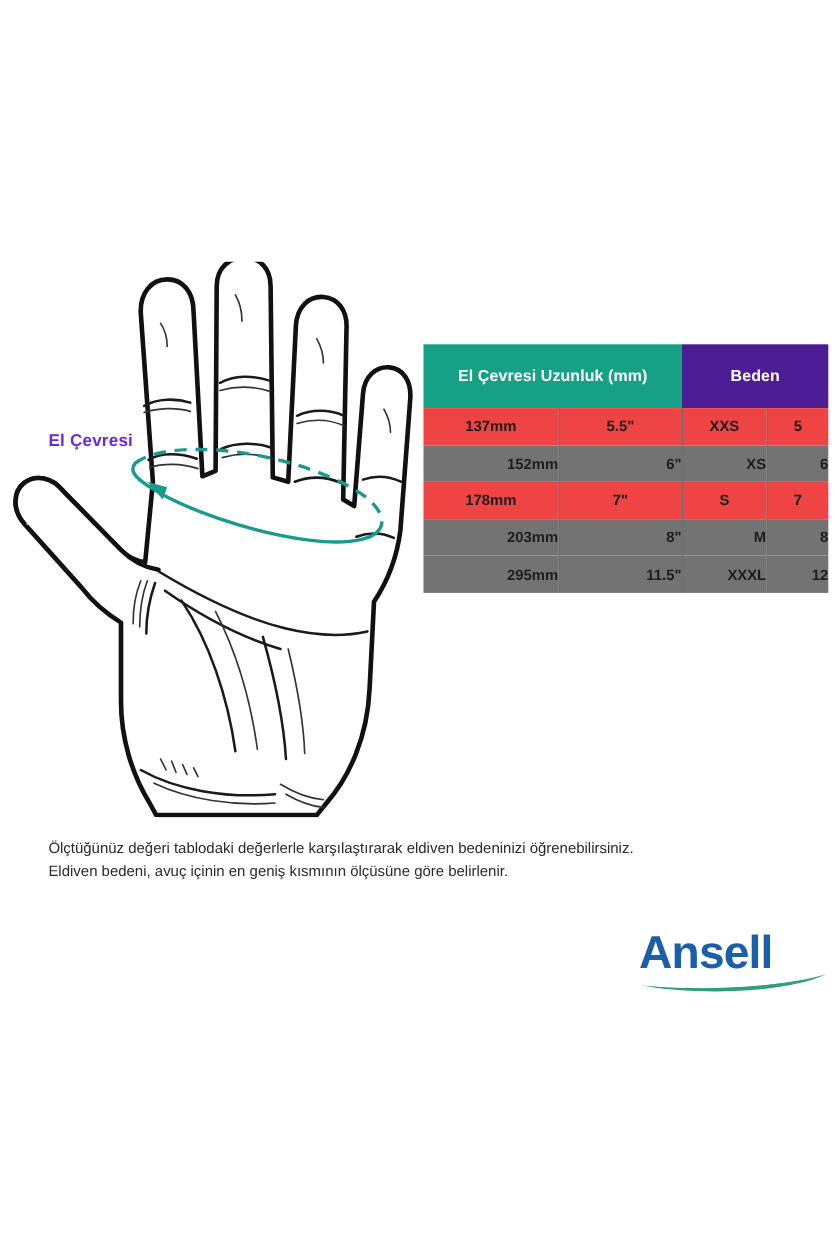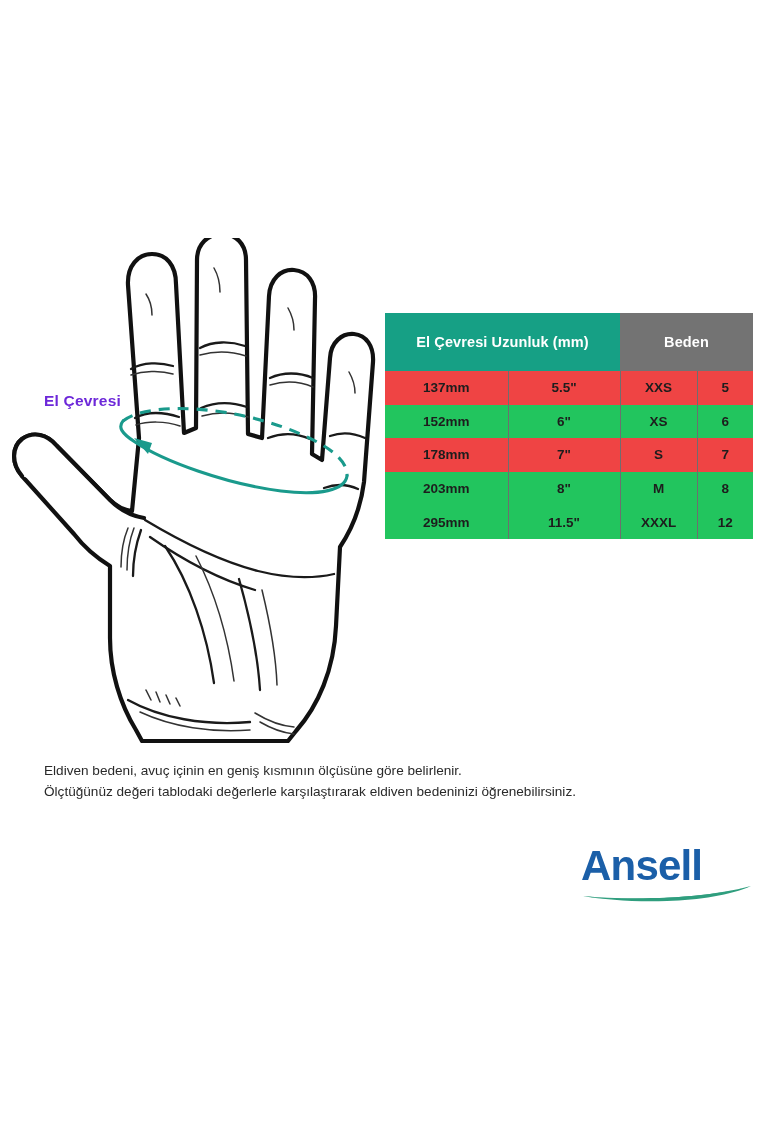--- a/index.html
+++ b/index.html
@@ -87,33 +87,33 @@
   #size-table th {
     height: 58px;
     color: #ffffff;
     font-size: 14.5px;
     font-weight: bold;
     text-align: center;
     letter-spacing: 0.1px;
     padding: 0;
   }
   #size-table th.th-green { background: #16a085; margin-left: 23px; }
-  #size-table th.th-blue  { background: #737373; margin-left: 10px; }
+  #size-table th.th-blue  { background: #4c1d95; margin-left: 10px; }
 
   #size-table td {
     height: 33.6px;
     font-size: 13.5px;
     font-weight: bold;
     color: #1d1d1d;
     text-align: center;
     padding: 0;
     vertical-align: middle;
   }
   #size-table tbody tr.odd  td { background: #ef4444; }
-  #size-table tbody tr.even td { background: #22c55e; }
+  #size-table tbody tr.even td { background: #737373; text-align: right; }
 
   #size-table tbody td.div-right {
     border-right: 1.4px solid #6e6e6e;
   }
 
   
   #note {
     position: absolute;
     left: 44px;
     top: 760px;
@@ -292,22 +292,22 @@
     <tr class="even">
       <td class="div-right">295mm</td>
       <td class="div-right">11.5"</td>
       <td class="div-right">XXXL</td>
       <td>12</td>
     </tr>
   </tbody>
 </table>
 
 <div id="note">
+  <div>Ölçtüğünüz değeri tablodaki değerlerle karşılaştırarak eldiven bedeninizi öğrenebilirsiniz.</div>
   <div>Eldiven bedeni, avuç içinin en geniş kısmının ölçüsüne göre belirlenir.</div>
-  <div>Ölçtüğünüz değeri tablodaki değerlerle karşılaştırarak eldiven bedeninizi öğrenebilirsiniz.</div>
 </div>
 
 <div id="logo">
   <div class="wordmark">Ansell</div>
   <svg class="swoosh" viewBox="0 0 172 22" xmlns="http://www.w3.org/2000/svg">
     <path d="M 2 15 C 40 21 120 20 170 5 C 132 17 52 20 2 15 Z" fill="#2f9e7e"></path>
     <path d="M 2 15 C 42 20 118 19 170 5 C 150 14 118 19 86 20 C 54 21 24 19 2 15 Z" fill="#2f9e7e"></path>
   </svg>
 </div>
 

